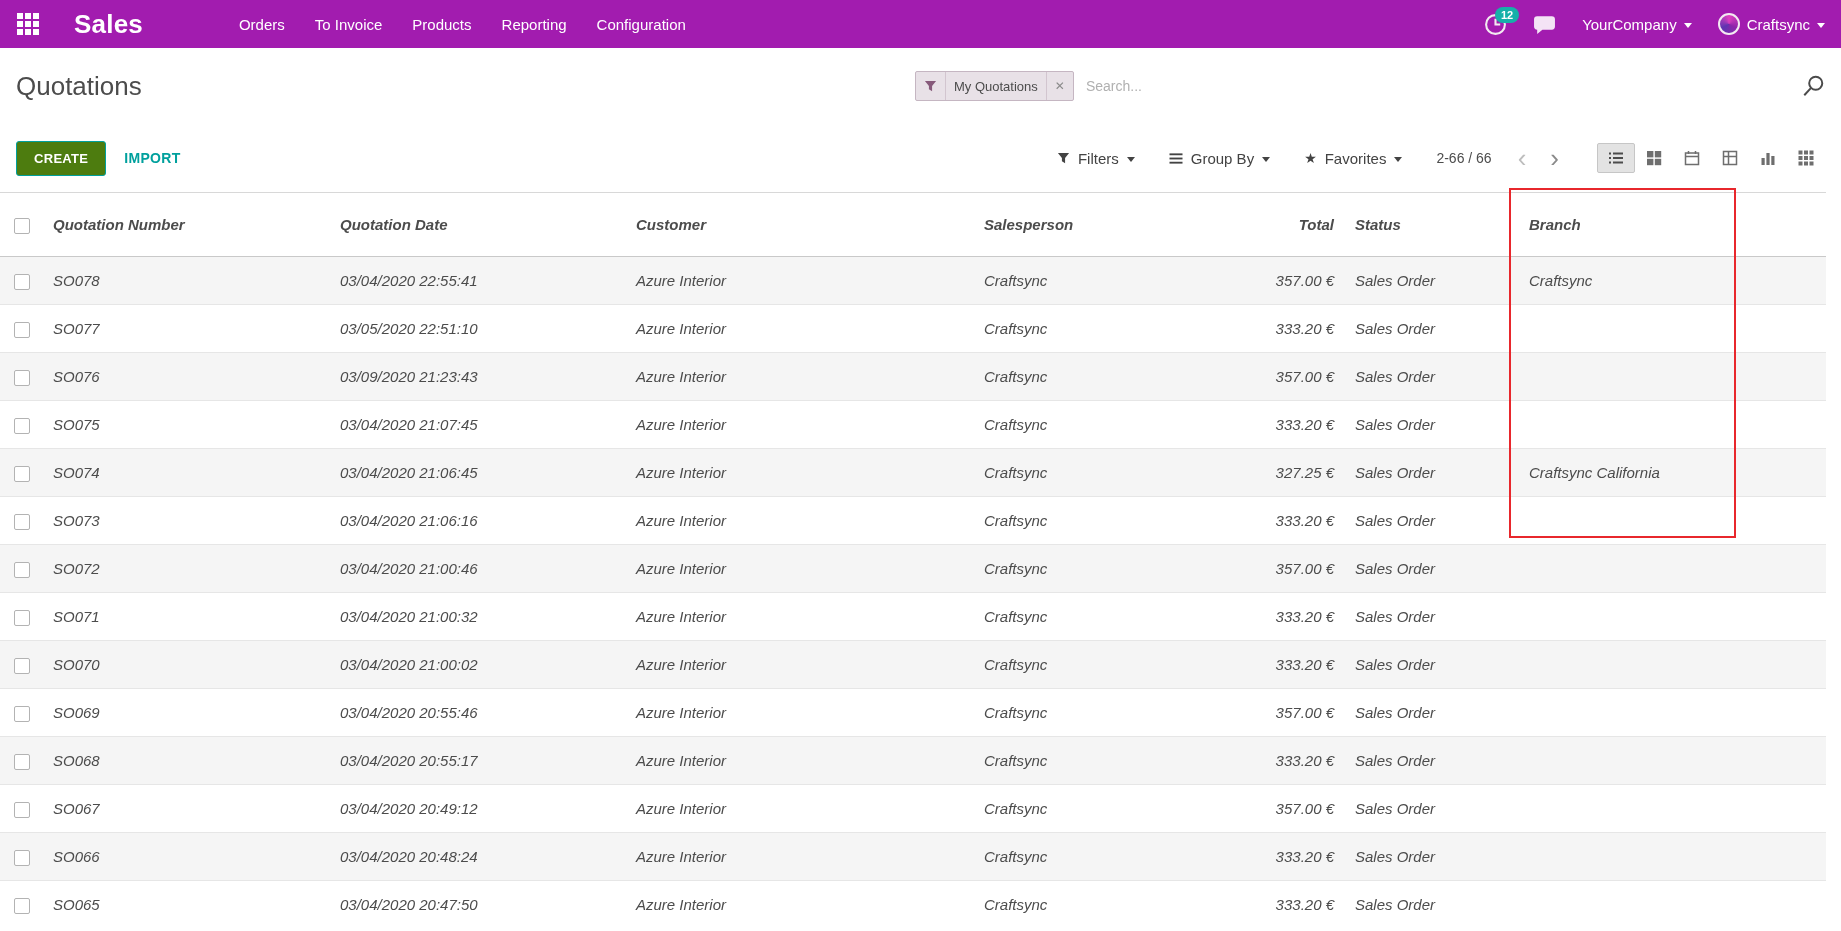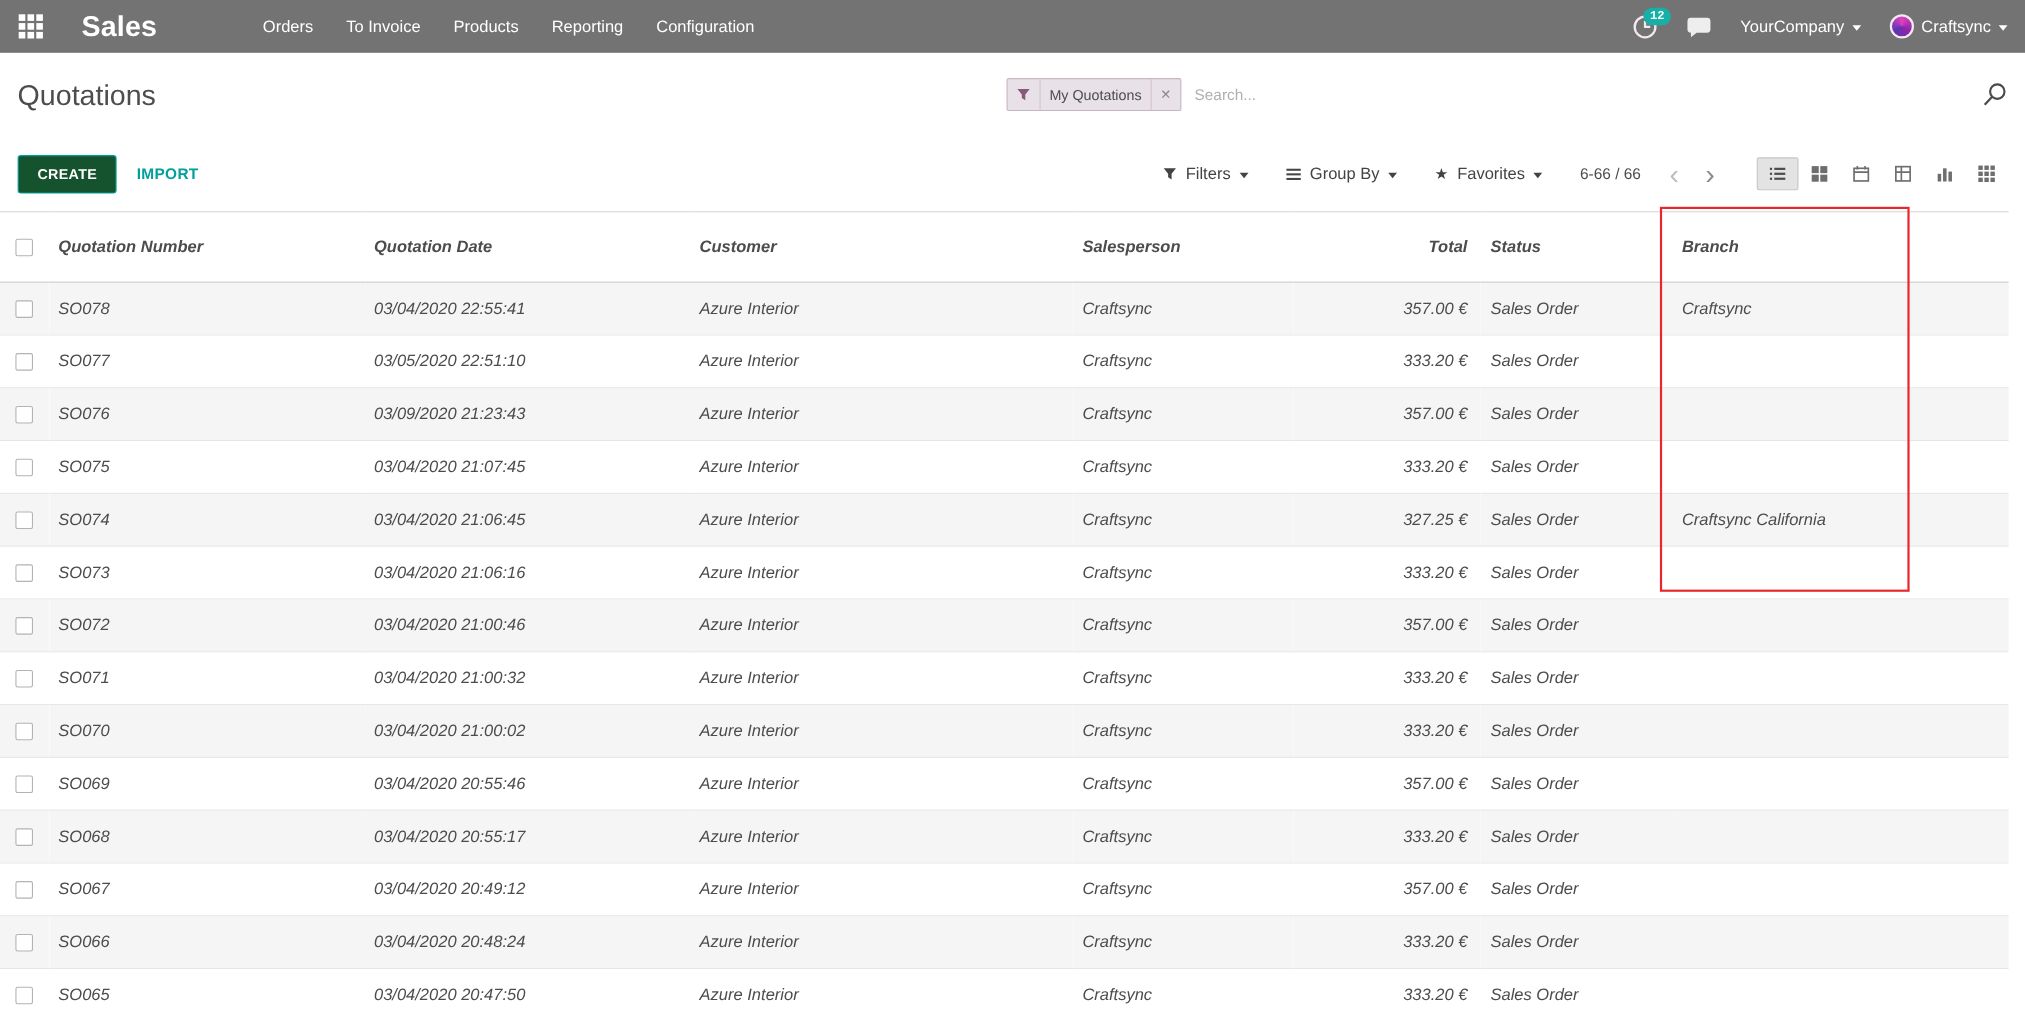--- a/index.html
+++ b/index.html
@@ -1,32 +1,32 @@
 <!DOCTYPE html>
 <html><head>
 <meta charset="utf-8">
 <title>Sales</title>
 <style>
   * { margin:0; padding:0; box-sizing:border-box; }
   html,body { width:1841px; height:931px; overflow:hidden; background:#fff;
     font-family:"Liberation Sans", sans-serif; color:#4c4c4c; }
 
   
-  .navbar { height:48px; background:#737373; display:flex; align-items:center;
+  .navbar { height:48px; background:#a21caf; display:flex; align-items:center;
     padding:0 16px; color:#fff; }
   .apps-btn { width:24px; height:24px; background:none; border:none; cursor:pointer;
     display:grid; grid-template-columns:repeat(3,6px); grid-template-rows:repeat(3,6px);
     gap:2px; margin-right:34px; align-content:center; justify-content:center; }
   .apps-btn i { background:#fff; width:6px; height:6px; display:block; }
   .brand { font-size:26px; font-weight:bold; margin-right:96px; letter-spacing:.2px; }
   .nav-menu { display:flex; align-items:center; gap:30px; font-size:15px; }
   .nav-menu a { color:#fff; text-decoration:none; cursor:pointer; }
   .nav-right { margin-left:auto; display:flex; align-items:center; gap:26px; }
   .icon-btn { position:relative; background:none; border:none; cursor:pointer;
-    color:#f2eaf0; display:flex; align-items:center;font-family:Liberation Mono, monospace; }
+    color:#f2eaf0; display:flex; align-items:center; }
   .badge { position:absolute; top:-6px; right:-12px; background:#16b0a9; color:#fff;
     font-size:11px; font-weight:bold; padding:1px 6px; border-radius:9px; line-height:14px; }
   .nav-user, .nav-company { display:flex; align-items:center; gap:7px; font-size:15px;
     color:#fff; background:none; border:none; cursor:pointer; }
   .avatar { width:22px; height:22px; border-radius:50%;
     background:conic-gradient(#e040c0,#8e24aa,#5e35b1,#e040c0); border:2px solid #f3eaf1; }
   .caret { display:inline-block; width:0; height:0; border-left:4px solid transparent;
     border-right:4px solid transparent; border-top:5px solid currentColor; margin-top:2px; }
 
   
@@ -41,21 +41,21 @@
   .facet-remove { background:none; border:none; border-left:1px solid #d2c5cf;
     color:#8a8a8a; font-size:12px; cursor:pointer; padding:0 8px; }
   .search-input { flex:1; border:none; outline:none; background:transparent;
     font-size:14px; padding:0 12px; color:#4c4c4c; }
   .search-input::placeholder { color:#b0b0b0; }
   .magnifier-btn { background:none; border:none; cursor:pointer; color:#4a4a4a;
     display:flex; align-items:center; padding:0; }
 
   
   .cp-row2 { height:68px; display:flex; align-items:center; padding:0 16px; }
-  .btn-create { background:#14532d; border:1px solid #00A09D; color:#fff;
+  .btn-create { background:#4d7c0f; border:1px solid #00A09D; color:#fff;
     font-size:13px; font-weight:bold; letter-spacing:.3px; padding:9px 17px;
     border-radius:3px; cursor:pointer; font-family:inherit; }
   .btn-import { background:none; border:none; color:#00A09D; font-size:14px;
     font-weight:bold; letter-spacing:.3px; margin-left:18px; cursor:pointer;
     font-family:inherit; }
   .cp-right { margin-left:auto; display:flex; }
   .dropdown { display:flex; align-items:center; gap:8px; background:none; border:none;
     font-size:15px; color:#434343; cursor:pointer; margin-right:34px; font-family:inherit; }
   .dropdown .glyph { display:flex; align-items:center; color:#434343; }
   .pager { display:flex; align-items:center; margin-right:6px; }
@@ -184,21 +184,21 @@
       <span>Group By</span>
       <span class="caret"></span>
     </button>
     <button class="dropdown">
       <span class="glyph" style="font-size:14px;">★</span>
       <span>Favorites</span>
       <span class="caret"></span>
     </button>
 
     <div class="pager">
-      <span class="pager-range">6-66 / 66</span>
+      <span class="pager-range">2-66 / 66</span>
       <button class="pager-btn pager-prev">‹</button>
       <button class="pager-btn pager-next">›</button>
     </div>
 
     <div class="view-switcher">
       <button class="vs-btn active">
         <svg width="16" height="16" viewBox="0 0 16 16" fill="currentColor">
           <rect x="1" y="2.5" width="2" height="2"></rect>
             <rect x="5" y="2.5" width="10" height="2"></rect>
           <rect x="1" y="7" width="2" height="2"></rect>

